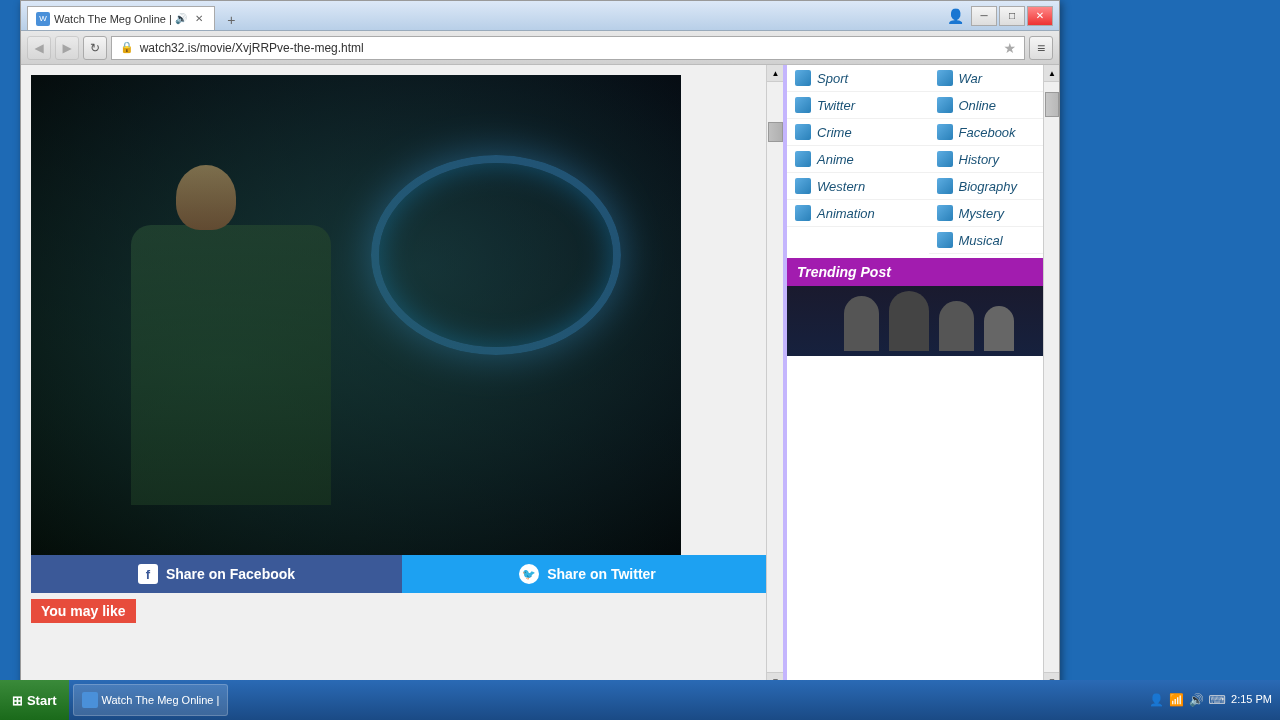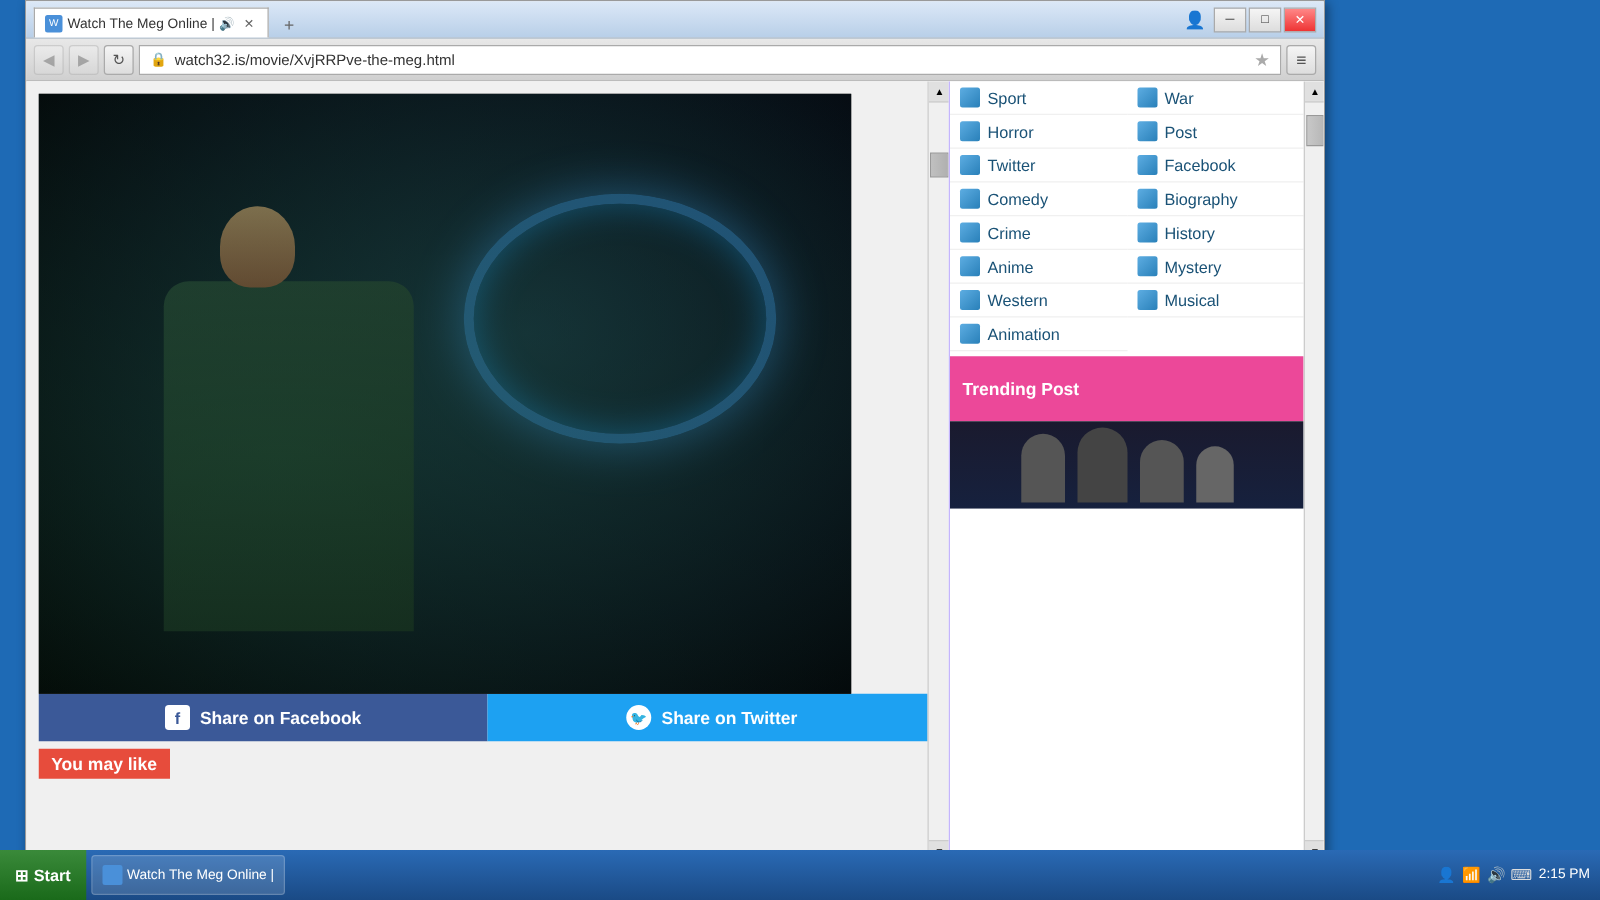--- a/index.html
+++ b/index.html
@@ -282,25 +282,26 @@
       background: #e74c3c;
       color: #fff;
       padding: 4px 10px;
       font-size: 14px;
       font-weight: bold;
       display: inline-block;
     }
 
     
     .sidebar {
-      width: 300px;
+      width: 276px;
       background: #fff;
-      border-left: 1px solid #c4b5fd;
+      border-left: 4px solid #c4b5fd;
       overflow: hidden;
       position: relative;
+      font-style: italic;
     }
 
     
     .genre-grid {
       display: grid;
       grid-template-columns: 1fr 1fr;
       padding: 0;
     }
     .genre-col {
       display: flex;
@@ -322,23 +323,23 @@
       background: linear-gradient(135deg, #5dade2, #2980b9);
       border-radius: 2px;
       display: flex;
       align-items: center;
       justify-content: center;
       flex-shrink: 0;
     }
 
     
     .trending-section {
-      background: #ec4899;
-      color: #fff;
-      padding: 18px 10px;
+      background: #a21caf;
+      color: #fff;
+      padding: 6px 10px;
       font-size: 14px;
       font-weight: bold;
       margin-top: 4px;
     }
     .trending-image {
       width: 100%;
       height: 70px;
       background: linear-gradient(to bottom, #1a1a2e, #16213e);
       display: flex;
       align-items: center;
@@ -580,32 +581,24 @@
 
           <div class="genre-grid">
 
             <div class="genre-col">
               <div class="genre-item">
                 <div class="genre-icon"></div>
                 <span>Sport</span>
               </div>
               <div class="genre-item">
                 <div class="genre-icon"></div>
-                <span>Horror</span>
-              </div>
-              <div class="genre-item">
-                <div class="genre-icon"></div>
                 <span>Twitter</span>
               </div>
               <div class="genre-item">
                 <div class="genre-icon"></div>
-                <span>Comedy</span>
-              </div>
-              <div class="genre-item">
-                <div class="genre-icon"></div>
                 <span>Crime</span>
               </div>
               <div class="genre-item">
                 <div class="genre-icon"></div>
                 <span>Anime</span>
               </div>
               <div class="genre-item">
                 <div class="genre-icon"></div>
                 <span>Western</span>
               </div>
@@ -615,33 +608,33 @@
               </div>
             </div>
 
             <div class="genre-col">
               <div class="genre-item">
                 <div class="genre-icon"></div>
                 <span>War</span>
               </div>
               <div class="genre-item">
                 <div class="genre-icon"></div>
-                <span>Post</span>
+                <span>Online</span>
               </div>
               <div class="genre-item">
                 <div class="genre-icon"></div>
                 <span>Facebook</span>
               </div>
               <div class="genre-item">
                 <div class="genre-icon"></div>
+                <span>History</span>
+              </div>
+              <div class="genre-item">
+                <div class="genre-icon"></div>
                 <span>Biography</span>
-              </div>
-              <div class="genre-item">
-                <div class="genre-icon"></div>
-                <span>History</span>
               </div>
               <div class="genre-item">
                 <div class="genre-icon"></div>
                 <span>Mystery</span>
               </div>
               <div class="genre-item">
                 <div class="genre-icon"></div>
                 <span>Musical</span>
               </div>
             </div>

